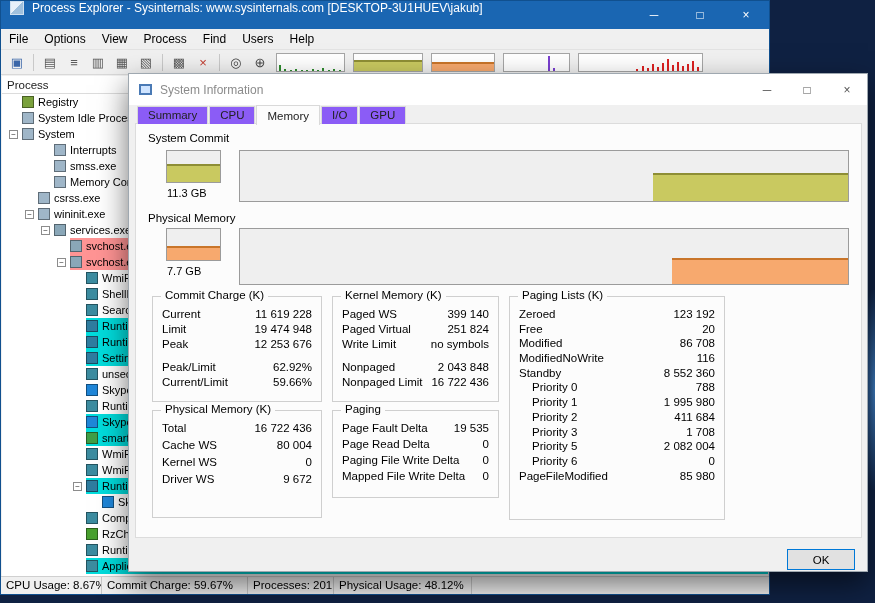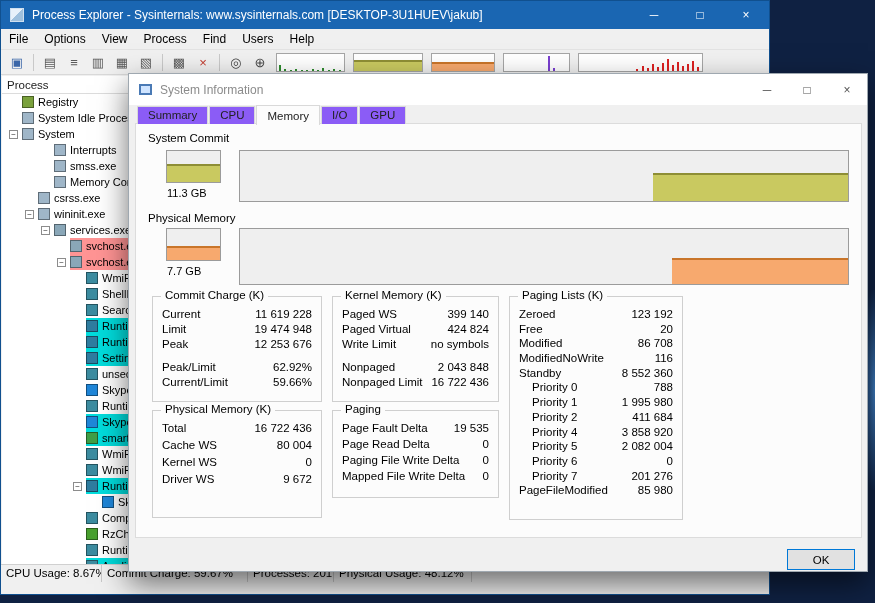--- a/index.html
+++ b/index.html
@@ -5,21 +5,21 @@
   *{margin:0;padding:0;box-sizing:border-box;}
   html{background:#0c1a33;}
   body{width:875px;height:603px;position:relative;overflow:hidden;
        font-family:"Liberation Sans",sans-serif;background:#0f2142;color:#000;}
   .desktop-glow{position:absolute;right:0;top:290px;width:14px;height:200px;
        background:radial-gradient(ellipse at right center,#3f7fc4 0%,rgba(20,40,80,0) 75%);}
 
   
   .main-window{position:absolute;left:0;top:0;width:770px;height:595px;
        background:#f0f0f0;border:1px solid #10508f;z-index:1;}
-  .titlebar{height:28px;background:#1a66b2;display:flex;align-items:center;color:#fff;}
+  .titlebar{height:28px;background:#1a66b2;display:flex;align-items:flex-start;color:#fff;}
   .app-icon{width:14px;height:14px;margin:0 8px 0 9px;border:1px solid #cfe0f0;
        background:linear-gradient(135deg,#e8f1fa 0 50%,#9fc0dd 50% 100%);}
   .title-text{font-size:12px;white-space:nowrap;overflow:hidden;flex:1;}
   .win-controls{display:flex;height:28px;}
   .wc{width:46px;height:28px;display:flex;align-items:center;justify-content:center;
       font-size:12px;color:#fff;cursor:default;}
   .menubar{height:21px;background:#f0f0f0;display:flex;align-items:center;
       border-bottom:1px solid #e3e3e3;}
   .menu-item{font-size:12px;padding:0 8px;line-height:21px;}
   .toolbar{height:25px;background:#f0f0f0;display:flex;align-items:center;
@@ -40,21 +40,21 @@
   .col-header::after{content:'';position:absolute;left:236px;top:2px;bottom:2px;width:1px;background:#e2e2e2;}
   .tree{position:absolute;left:0;right:0;top:18px;bottom:0;overflow:hidden;}
   .trow{height:16px;display:flex;align-items:center;position:relative;font-size:11px;}
   .expand{position:absolute;width:9px;height:9px;border:1px solid #8c8c8c;background:#fff;
       font-size:8px;line-height:7px;text-align:center;color:#333;}
   .tcell{display:flex;align-items:center;flex:1;height:16px;}
   .hl-red{background:#ff9494;}
   .hl-cyan{background:#00dcdc;}
   .ticon{width:12px;height:12px;border:1px solid rgba(0,0,0,.4);margin-right:4px;flex:0 0 12px;}
   .tlabel{white-space:nowrap;}
-  .statusbar{position:absolute;left:0;right:0;bottom:12px;height:18px;background:#f0f0f0;
+  .statusbar{position:absolute;left:0;right:0;bottom:0;height:18px;background:#f0f0f0;
       border-top:1px solid #d0d0d0;display:flex;font-size:11.5px;align-items:center;}
   .sseg{height:100%;line-height:17px;padding-left:5px;border-right:1px solid #c8c8c8;white-space:nowrap;overflow:hidden;}
   .sfill{flex:1;}
 
   
   .dialog{position:absolute;left:128px;top:73px;width:740px;height:499px;background:#f0f0f0;
       border:1px solid #9fa8b0;box-shadow:0 12px 28px rgba(0,0,0,.55);z-index:10;}
   .dlg-titlebar{height:31px;background:#fff;display:flex;align-items:center;justify-content:center;}
   .dlg-icon{width:13px;height:11px;margin:0 8px 0 10px;border:2px solid #4a7ab5;background:#cfe4ff;}
   .dlg-title{font-size:12px;color:#8b8b8b;flex:1;}
@@ -87,21 +87,21 @@
   .gbody{padding:11px 9px 0 9px;}
   .grow{display:flex;justify-content:space-between;font-size:11.5px;}
   .gspacer{height:8px;}
   .glabel{white-space:nowrap;text-align:center;}
   .gindent{padding-left:13px;}
   .gvalue{white-space:nowrap;text-align:right;}
   .g-commit{left:16px;top:172px;width:170px;height:106px;}
   .g-commit .grow{height:15px;}
   .g-kernel{left:196px;top:172px;width:167px;height:106px;}
   .g-kernel .grow{height:15px;}
-  .g-plists{left:373px;top:172px;width:174px;height:224px;}
+  .g-plists{left:373px;top:172px;width:216px;height:224px;}
   .g-plists .grow{height:14.7px;}
   .g-phys{left:16px;top:286px;width:170px;height:108px;}
   .g-phys .grow{height:17px;}
   .g-paging{left:196px;top:286px;width:167px;height:88px;}
   .g-paging .grow{height:16px;}
 
   .ok-btn{position:absolute;right:12px;top:475px;width:68px;height:21px;background:#e1e1e1;
       border:1px solid #0078d7;font-size:11.5px;font-family:"Liberation Sans",sans-serif;}
 </style>
 </head>
@@ -442,21 +442,21 @@
         </div>
         <div class="groupbox g-kernel">
           <span class="gtitle">Kernel Memory (K)</span>
           <div class="gbody">
             <div class="grow">
               <span class="glabel">Paged WS</span>
               <span class="gvalue">399 140</span>
             </div>
             <div class="grow">
               <span class="glabel">Paged Virtual</span>
-              <span class="gvalue">424 824</span>
+              <span class="gvalue">251 824</span>
             </div>
             <div class="grow">
               <span class="glabel">Write Limit</span>
               <span class="gvalue">no symbols</span>
             </div>
             <div class="gspacer"></div>
             <div class="grow">
               <span class="glabel">Nonpaged</span>
               <span class="gvalue">2 043 848</span>
             </div>
@@ -495,34 +495,30 @@
             </div>
             <div class="grow">
               <span class="glabel gindent">Priority 1</span>
               <span class="gvalue">1 995 980</span>
             </div>
             <div class="grow">
               <span class="glabel gindent">Priority 2</span>
               <span class="gvalue">411 684</span>
             </div>
             <div class="grow">
-              <span class="glabel gindent">Priority 4</span>
-              <span class="gvalue">3 858 920</span>
+              <span class="glabel gindent">Priority 3</span>
+              <span class="gvalue">1 708</span>
             </div>
             <div class="grow">
               <span class="glabel gindent">Priority 5</span>
               <span class="gvalue">2 082 004</span>
             </div>
             <div class="grow">
               <span class="glabel gindent">Priority 6</span>
               <span class="gvalue">0</span>
-            </div>
-            <div class="grow">
-              <span class="glabel gindent">Priority 7</span>
-              <span class="gvalue">201 276</span>
             </div>
             <div class="grow">
               <span class="glabel">PageFileModified</span>
               <span class="gvalue">85 980</span>
             </div>
           </div>
         </div>
         <div class="groupbox g-phys">
           <span class="gtitle">Physical Memory (K)</span>
           <div class="gbody">

